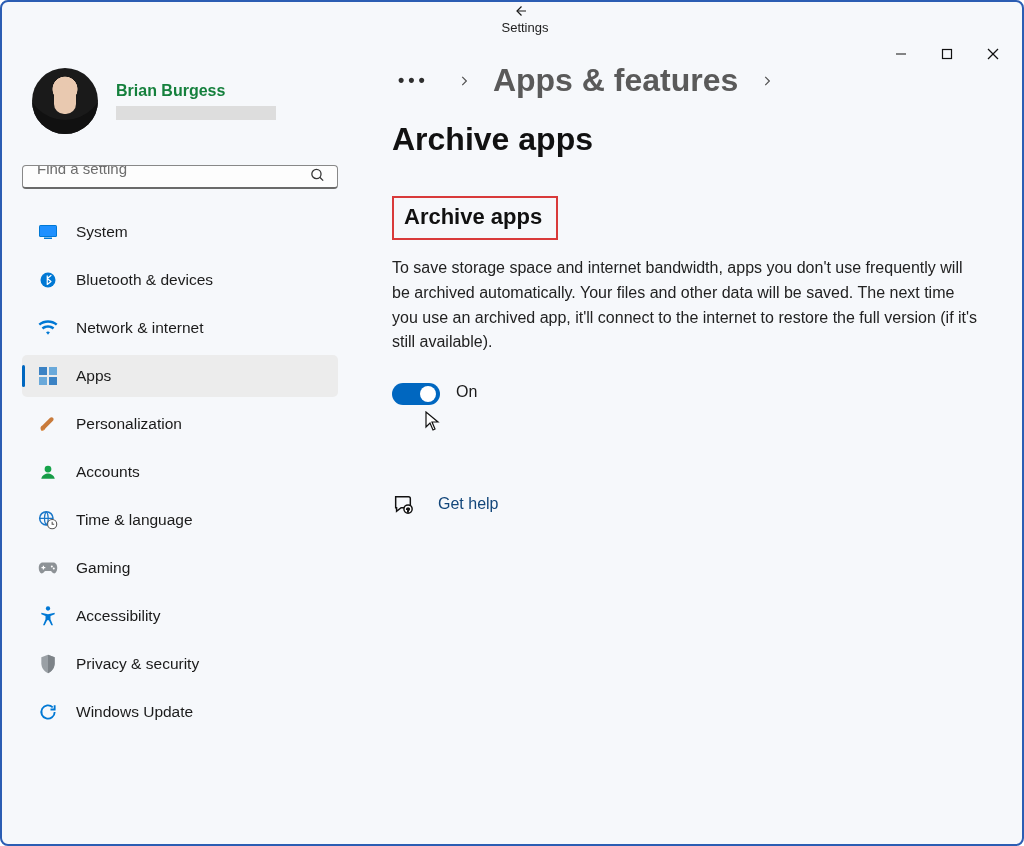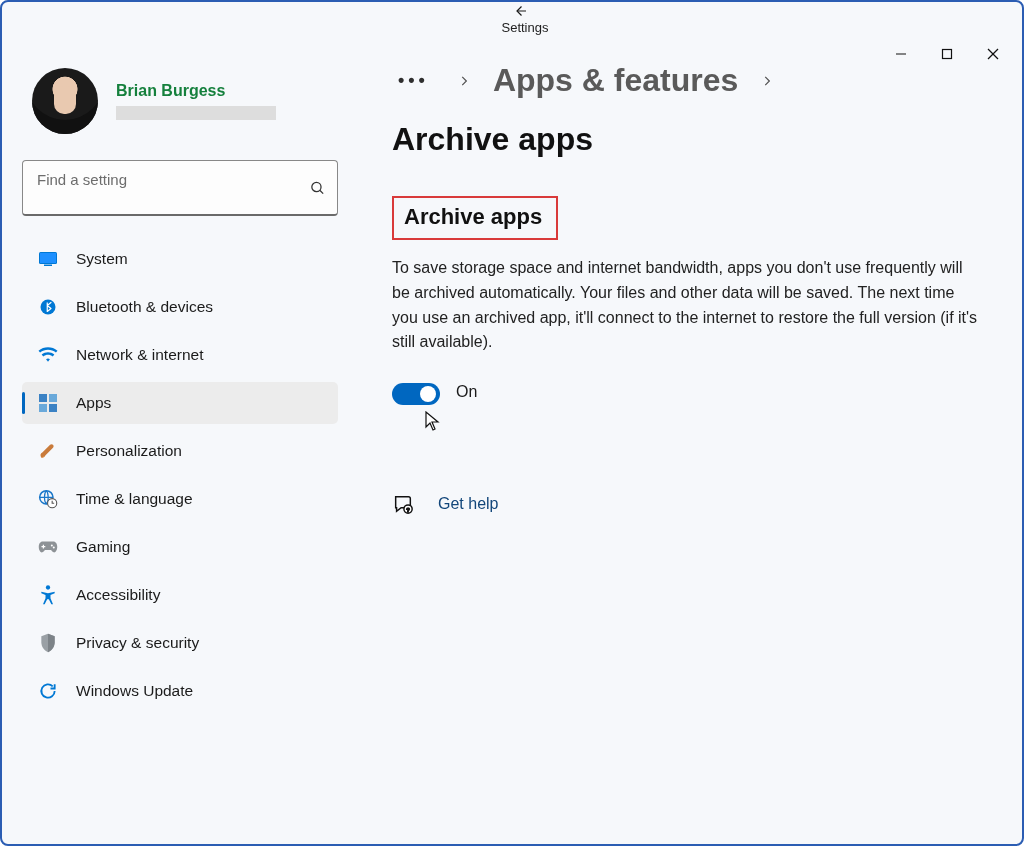--- a/index.html
+++ b/index.html
@@ -79,21 +79,21 @@
     position:absolute;left:50%;top:48%;transform:translate(-50%,-50%);
     width:22px;height:28px;border-radius:10px;background:#e9c9b0;
   }
   .profile-name{font-size:16px;font-weight:600;color:#15803d;}
   .profile-sub{width:160px;height:14px;background:#dddddd;margin-top:6px;}
   .search{
     position:relative;
     margin:0 0 22px 0;
   }
   .search input{
-    width:100%;height:56px;
+    width:100%;height:24px;
     border:1px solid #888;
     border-bottom:2px solid #6a6a6a;
     border-radius:4px;
     background:#fdfdfd;
     padding:0 40px 16px 14px;
     font-size:15px;
     color:#333;
     outline:none;
   }
   .search input::placeholder{color:#6d6d6d;}
@@ -278,20 +278,29 @@
           <span>Apps</span>
         </li>
         <li class="nav-item">
           <span class="nav-icon">
             <svg width="20" height="20" viewBox="0 0 24 24">
                 <path d="M4 20c1 .2 4-.2 5-3l9-9c1-1 1-2.5 0-3.5s-2.5-1-3.5 0l-9 9c-2.8 1-3.2 4-1.5 6.5z" fill="#c97b3b"></path>
                 <path d="M4 20c1 .2 3-.2 4-2" fill="#ffa94d"></path>
               </svg>
           </span>
           <span>Personalization</span>
+        </li>
+        <li class="nav-item">
+          <span class="nav-icon">
+            <svg width="18" height="18" viewBox="0 0 24 24">
+                <circle cx="12" cy="8" r="4.5" fill="#16a34a"></circle>
+                <path d="M3 21c1-5 6-7 9-7s8 2 9 7" fill="#169c47"></path>
+              </svg>
+          </span>
+          <span>Accounts</span>
         </li>
         <li class="nav-item">
           <span class="nav-icon">
             <svg width="20" height="20" viewBox="0 0 24 24">
                 <circle cx="10" cy="10" r="8" fill="none" stroke="#1a77c9" stroke-width="1.8"></circle>
                 <path d="M2 10h16M10 2c3 3 3 13 0 16M10 2c-3 3-3 13 0 16" fill="none" stroke="#1a77c9" stroke-width="1.4"></path>
                 <circle cx="17" cy="17" r="5.5" fill="#fff" stroke="#555" stroke-width="1.3"></circle>
                 <path d="M17 14v3h2.4" stroke="#555" stroke-width="1.3" fill="none"></path>
               </svg>
           </span>

